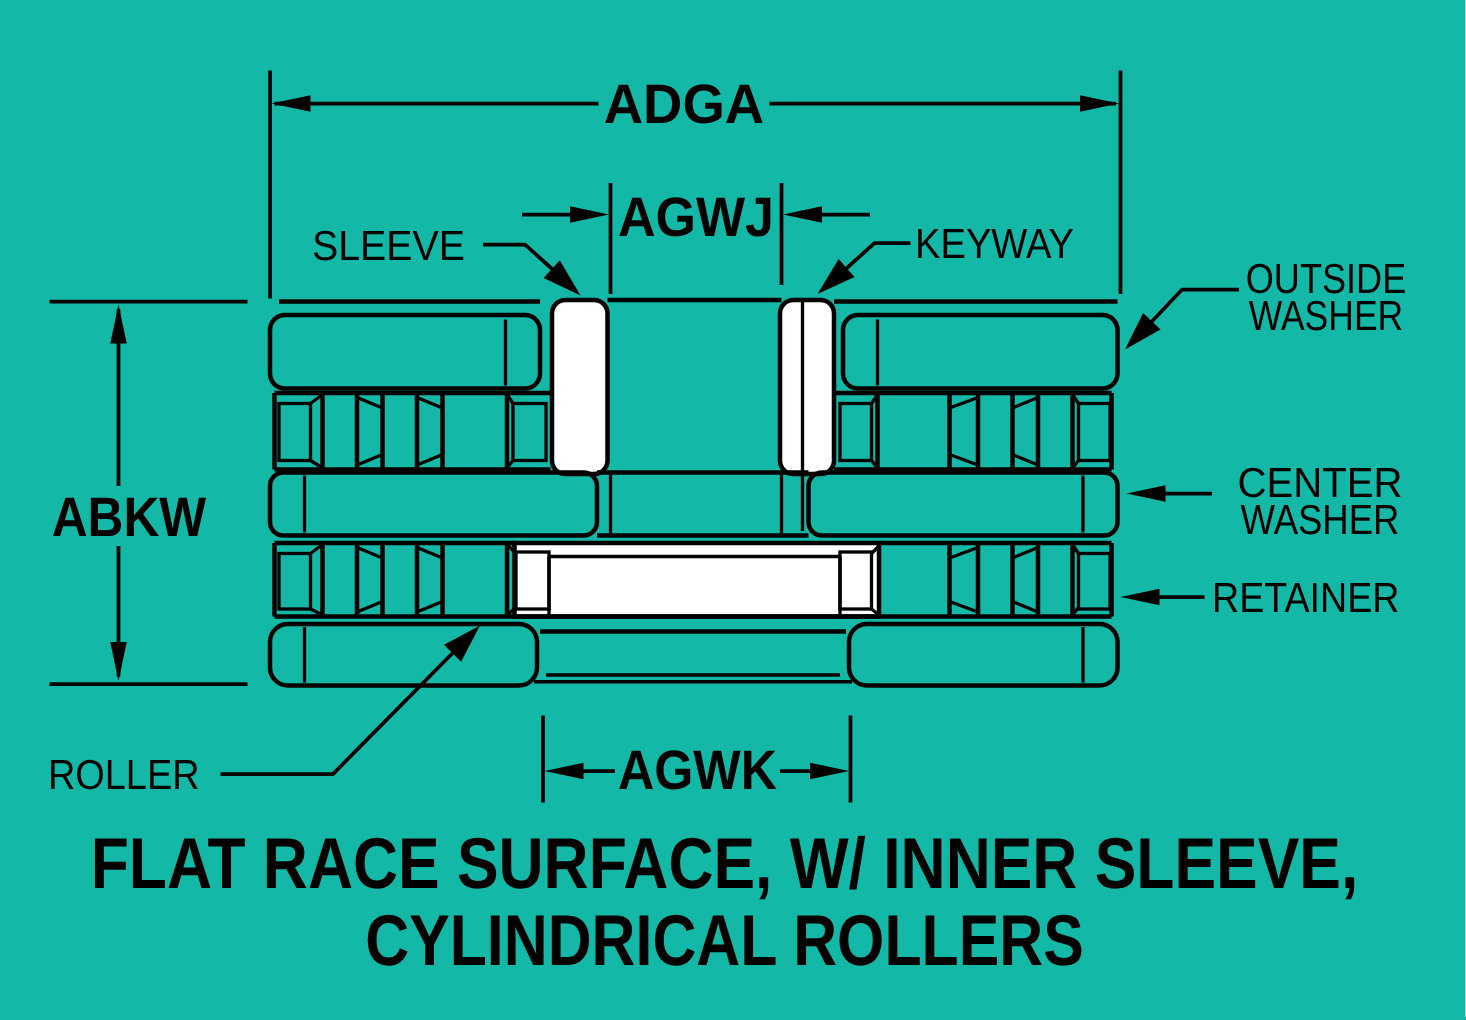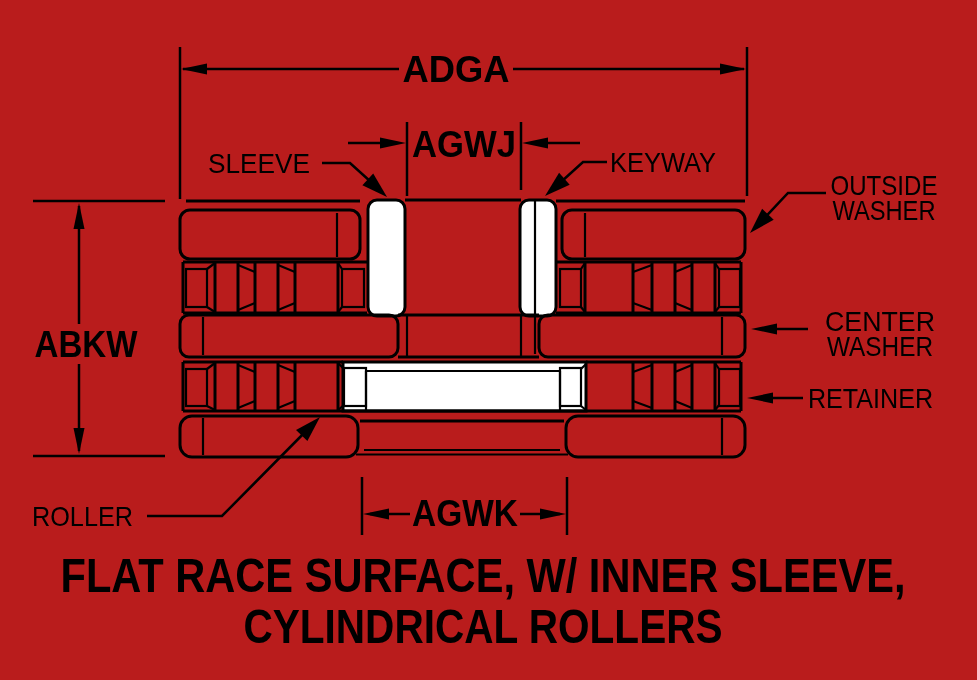--- a/index.html
+++ b/index.html
@@ -1,19 +1,19 @@
 <!DOCTYPE html>
 <html><head>
 <meta charset="utf-8">
 <style>
   html,body{margin:0;padding:0;background:#ffffff;}
   #stage{
     position:relative;
     width:977px;height:680px;
-    background:#b91c1c;
+    background:#14b8a6;
     font-family:"Liberation Sans", sans-serif;
     overflow:hidden;
   }
   #drawing{position:absolute;left:0;top:0;}
   text{fill:#000000;}
   .dim-text{font-size:37px;font-weight:bold;}
   .label-text{font-size:28px;font-weight:normal;}
   .title-text{font-size:48px;font-weight:bold;}
   .part{stroke:#000000;stroke-width:3;fill:none;}
   .partfill{stroke:#000000;stroke-width:3;fill:#ffffff;}

